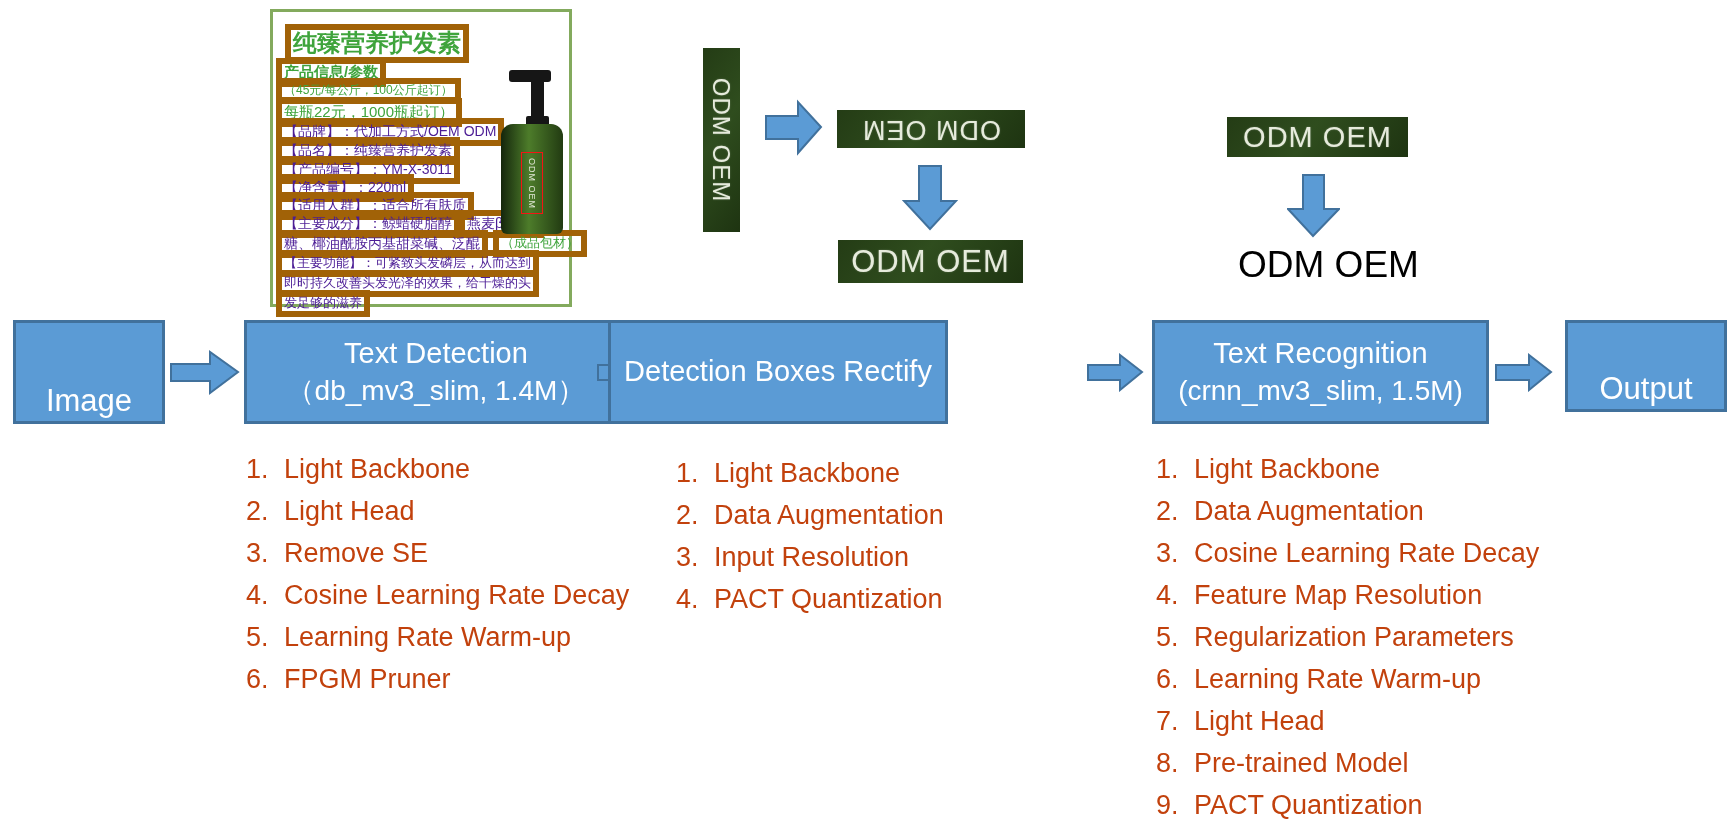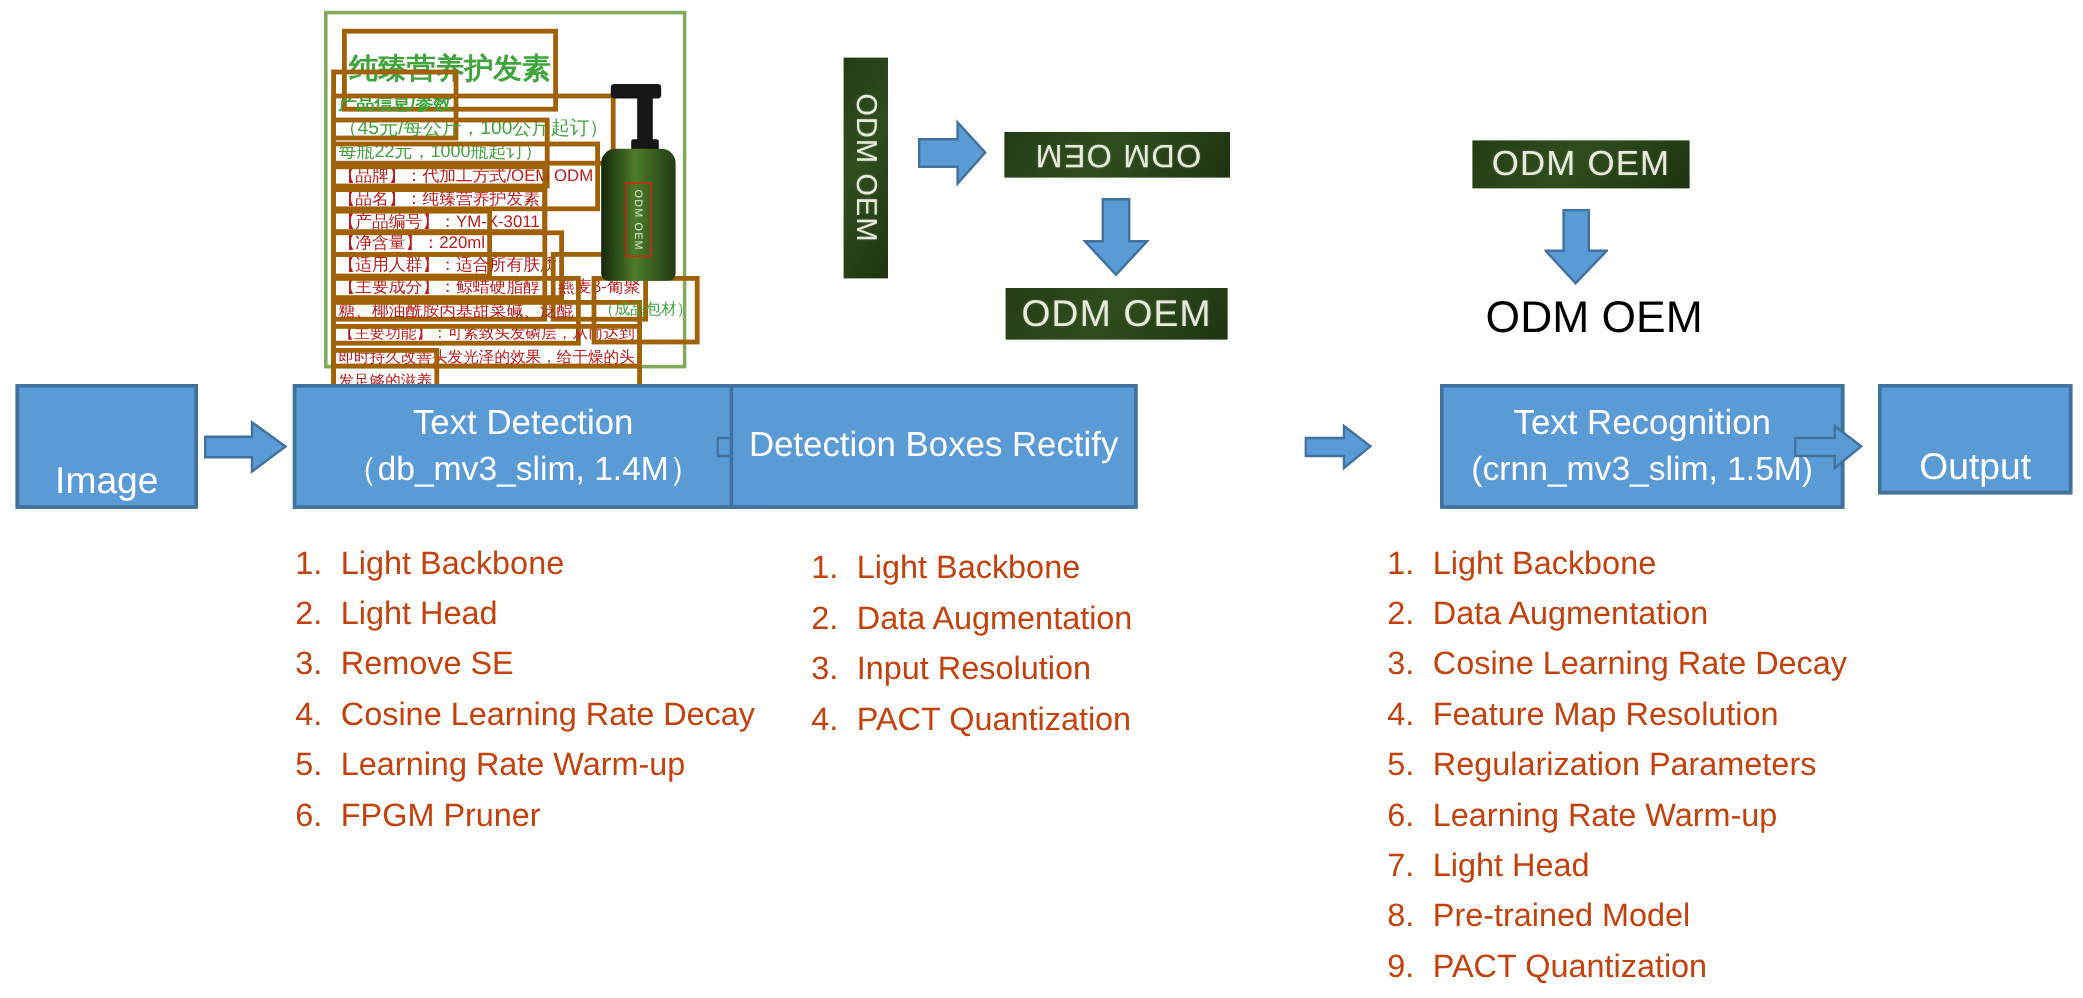--- a/index.html
+++ b/index.html
@@ -23,40 +23,40 @@
   .odmbox{position:absolute;background:linear-gradient(125deg,#243c15,#2f4d1e 45%,#1e3411);
           color:#e6ebdc;display:flex;align-items:center;justify-content:center;
           white-space:nowrap;letter-spacing:1px;text-shadow:0 0 2px rgba(255,255,255,.25);}
   .odm-flip span{display:block;transform:rotate(180deg);}
   .odm-vert span{display:block;transform:rotate(90deg);white-space:nowrap;}
   .odm-plain{position:absolute;color:#000;font-size:37px;white-space:nowrap;}
 
   
   #product{position:absolute;left:270px;top:9px;width:302px;height:298px;background:#ffffff;
            border:3px solid #83aa5d;box-sizing:border-box;}
-  .rb{position:absolute;border:4px solid #a16207;padding:17px 2px;white-space:nowrap;line-height:1.12;}
+  .rb{position:absolute;border:6px solid #a16207;padding:0 2px;white-space:nowrap;line-height:1.12;}
   .grn{color:#3fa43c;}
-  .gry{color:#b91c1c;}
+  .gry{color:#4c1d95;}
   .bottle-part{position:absolute;background:#161616;}
   #bottle-body{position:absolute;left:228px;top:112px;width:62px;height:110px;
                background:linear-gradient(90deg,#14260c,#4d7c2a 45%,#223b12);
                border-radius:12px 12px 6px 6px;}
   #bottle-label{position:absolute;left:248px;top:140px;width:20px;height:60px;
                 border:1px solid #f51414;display:flex;align-items:center;justify-content:center;
                 writing-mode:vertical-rl;font-size:9px;color:#e2e7d7;letter-spacing:1px;}
 </style>
 </head>
 <body>
 
 <div id="stage">
 
   <div id="product">
     <div class="rb grn" style="left:12px;top:12px;font-size:24px;font-weight:bold;">纯臻营养护发素</div>
     <div class="rb grn" style="left:3px;top:46px;font-size:15px;font-weight:bold;">产品信息/参数</div>
-    <div class="rb grn" style="left:3px;top:66px;font-size:16px;">（45元/每公斤，100公斤起订）</div>
+    <div class="rb grn" style="left:3px;top:66px;font-size:12px;">（45元/每公斤，100公斤起订）</div>
     <div class="rb grn" style="left:3px;top:86px;font-size:15px;">每瓶22元，1000瓶起订）</div>
     <div class="rb gry" style="left:3px;top:106px;font-size:14px;">【品牌】：代加工方式/OEM ODM</div>
     <div class="rb gry" style="left:3px;top:125px;font-size:14px;">【品名】：纯臻营养护发素</div>
     <div class="rb gry" style="left:3px;top:144px;font-size:14px;">【产品编号】：YM-X-3011</div>
     <div class="rb gry" style="left:3px;top:162px;font-size:14px;">【净含量】：220ml</div>
     <div class="rb gry" style="left:3px;top:180px;font-size:14px;">【适用人群】：适合所有肤质</div>
     <div class="rb gry" style="left:3px;top:198px;font-size:14px;">【主要成分】：鲸蜡硬脂醇</div>
     <div class="rb gry" style="left:186px;top:198px;font-size:14px;">燕麦β-葡聚</div>
     <div class="rb gry" style="left:3px;top:218px;font-size:14px;">糖、椰油酰胺丙基甜菜碱、泛醌</div>
     <div class="rb gry" style="left:3px;top:238px;font-size:13px;">【主要功能】：可紧致头发磷层，从而达到</div>
@@ -119,21 +119,21 @@
   </svg>
 
   <div class="fbox" style="left:608px;top:320px;width:340px;height:104px;">
     <div class="t1">Detection Boxes Rectify</div>
   </div>
 
   <svg class="arrow" style="left:1087px;top:353px;" width="57" height="39" viewBox="0 0 57 39">
     <polygon points="1,12 33,12 33,2 55,19 33,37 33,27 1,27" fill="#5B9BD5" stroke="#41719C" stroke-width="2"></polygon>
   </svg>
 
-  <div class="fbox" style="left:1200px;top:320px;width:337px;height:104px;">
+  <div class="fbox" style="left:1152px;top:320px;width:337px;height:104px;">
     <div class="t1">Text Recognition</div>
     <div class="t2">(crnn_mv3_slim, 1.5M)</div>
   </div>
 
   <svg class="arrow" style="left:1495px;top:353px;" width="58" height="39" viewBox="0 0 58 39">
     <polygon points="1,12 34,12 34,2 56,19 34,37 34,27 1,27" fill="#5B9BD5" stroke="#41719C" stroke-width="2"></polygon>
   </svg>
 
   <div class="fbox single" style="left:1565px;top:320px;width:162px;height:92px;">
     <div>Output</div>

